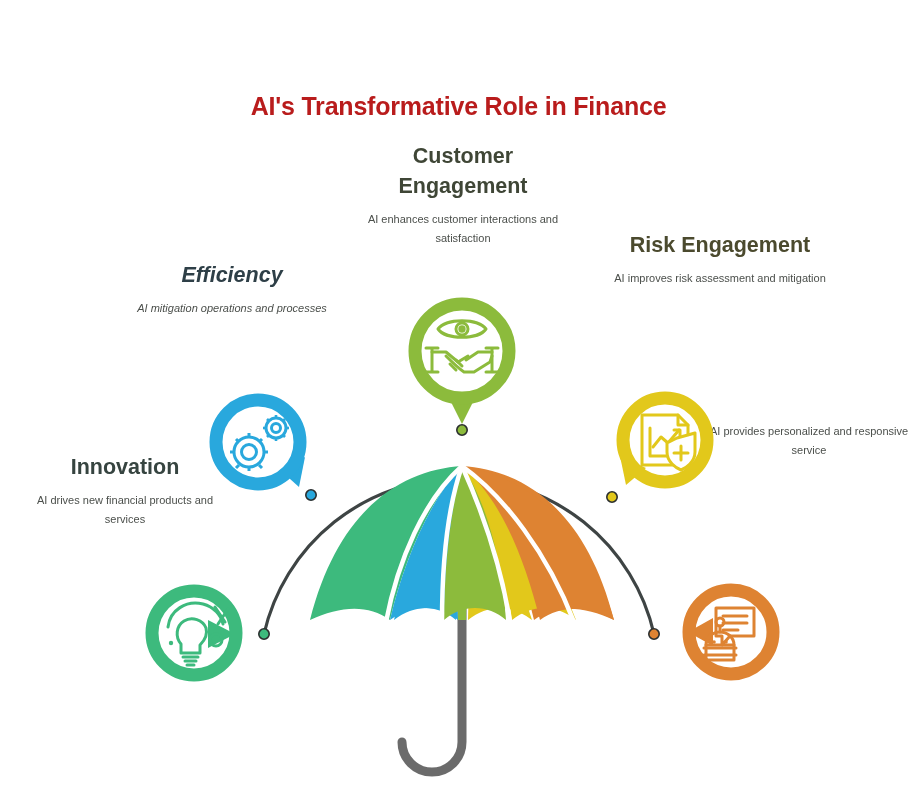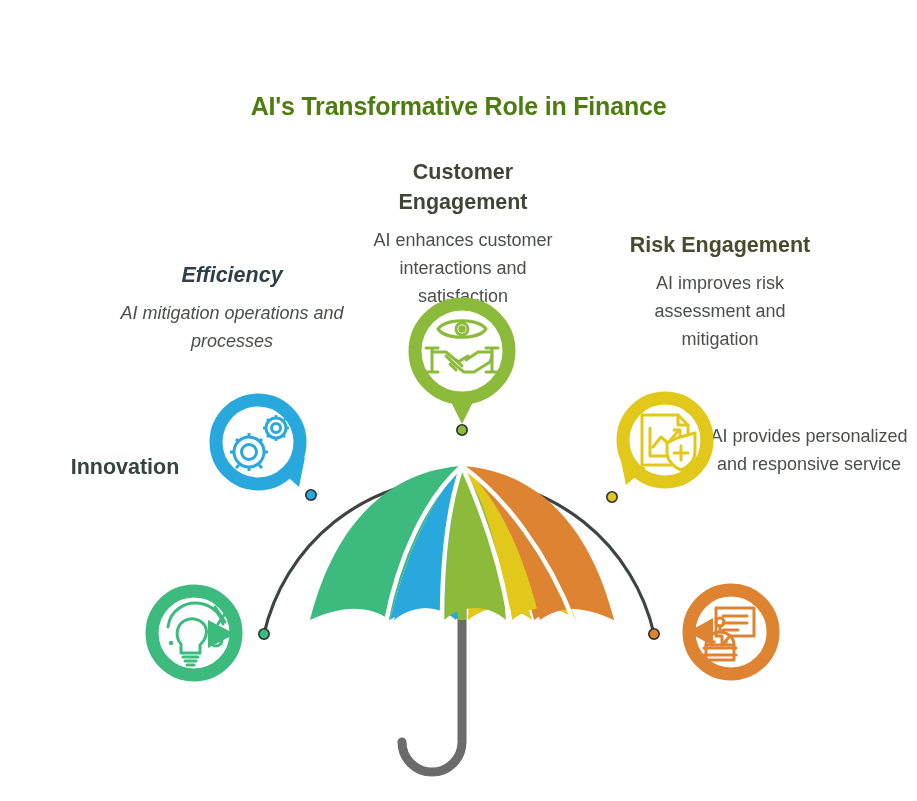--- a/index.html
+++ b/index.html
@@ -24,45 +24,45 @@
 
   
   .page-title {
     position: absolute;
     left: 0;
     top: 92px;
     width: 917px;
     text-align: center;
     font-size: 25px;
     font-weight: bold;
-    color: #4d7c0f;
+    color: #b91c1c;
     letter-spacing: -0.2px;
   }
 
   
   .node-text {
     position: absolute;
     text-align: center;
   }
   .node-title {
     font-size: 21.5px;
     font-weight: bold;
     line-height: 30px;
     margin: 0 0 9px 0;
   }
   .node-desc {
-    font-size: 18px;
+    font-size: 11px;
     font-weight: normal;
-    line-height: 28px;
+    line-height: 19px;
     color: #4b4f4b;
     margin: 0;
   }
 
   
-  .t-engagement { left: 357px; top: 141px; width: 212px; margin-top: 16px; }
+  .t-engagement { left: 357px; top: 141px; width: 212px; }
   .t-engagement .node-title { color: #3f4636; }
   .t-efficiency { left: 118px; top: 260px; width: 228px; font-style: italic; }
   .t-efficiency .node-title { color: #2e3f47; }
   .t-risk       { left: 614px; top: 230px; width: 212px; }
   .t-risk .node-title { color: #4b4a2e; }
   .t-innovation { left: 20px;  top: 452px; width: 210px; }
   .t-innovation .node-title { color: #364440; }
   .t-service    { left: 706px; top: 422px; width: 206px; }
   .t-service .node-title { color: #4a3c2e; }
 
@@ -92,20 +92,21 @@
     <div class="node-desc">AI enhances customer interactions and satisfaction</div>
   </div>
 
   <div class="node-text t-risk">
     <div class="node-title">Risk Engagement</div>
     <div class="node-desc">AI improves risk assessment and mitigation</div>
   </div>
 
   <div class="node-text t-innovation">
     <div class="node-title">Innovation</div>
+    <div class="node-desc">AI drives new financial products and services</div>
   </div>
 
   <div class="node-text t-service">
     <div class="node-desc">AI provides personalized and responsive service</div>
   </div>
 
   <svg id="graphics" viewBox="0 0 917 801" xmlns="http://www.w3.org/2000/svg">
 
     <path d="M 264 634 A 200 200 0 0 1 654 634" fill="none" stroke="#3e4444" stroke-width="3.2" stroke-linecap="round"></path>
 

